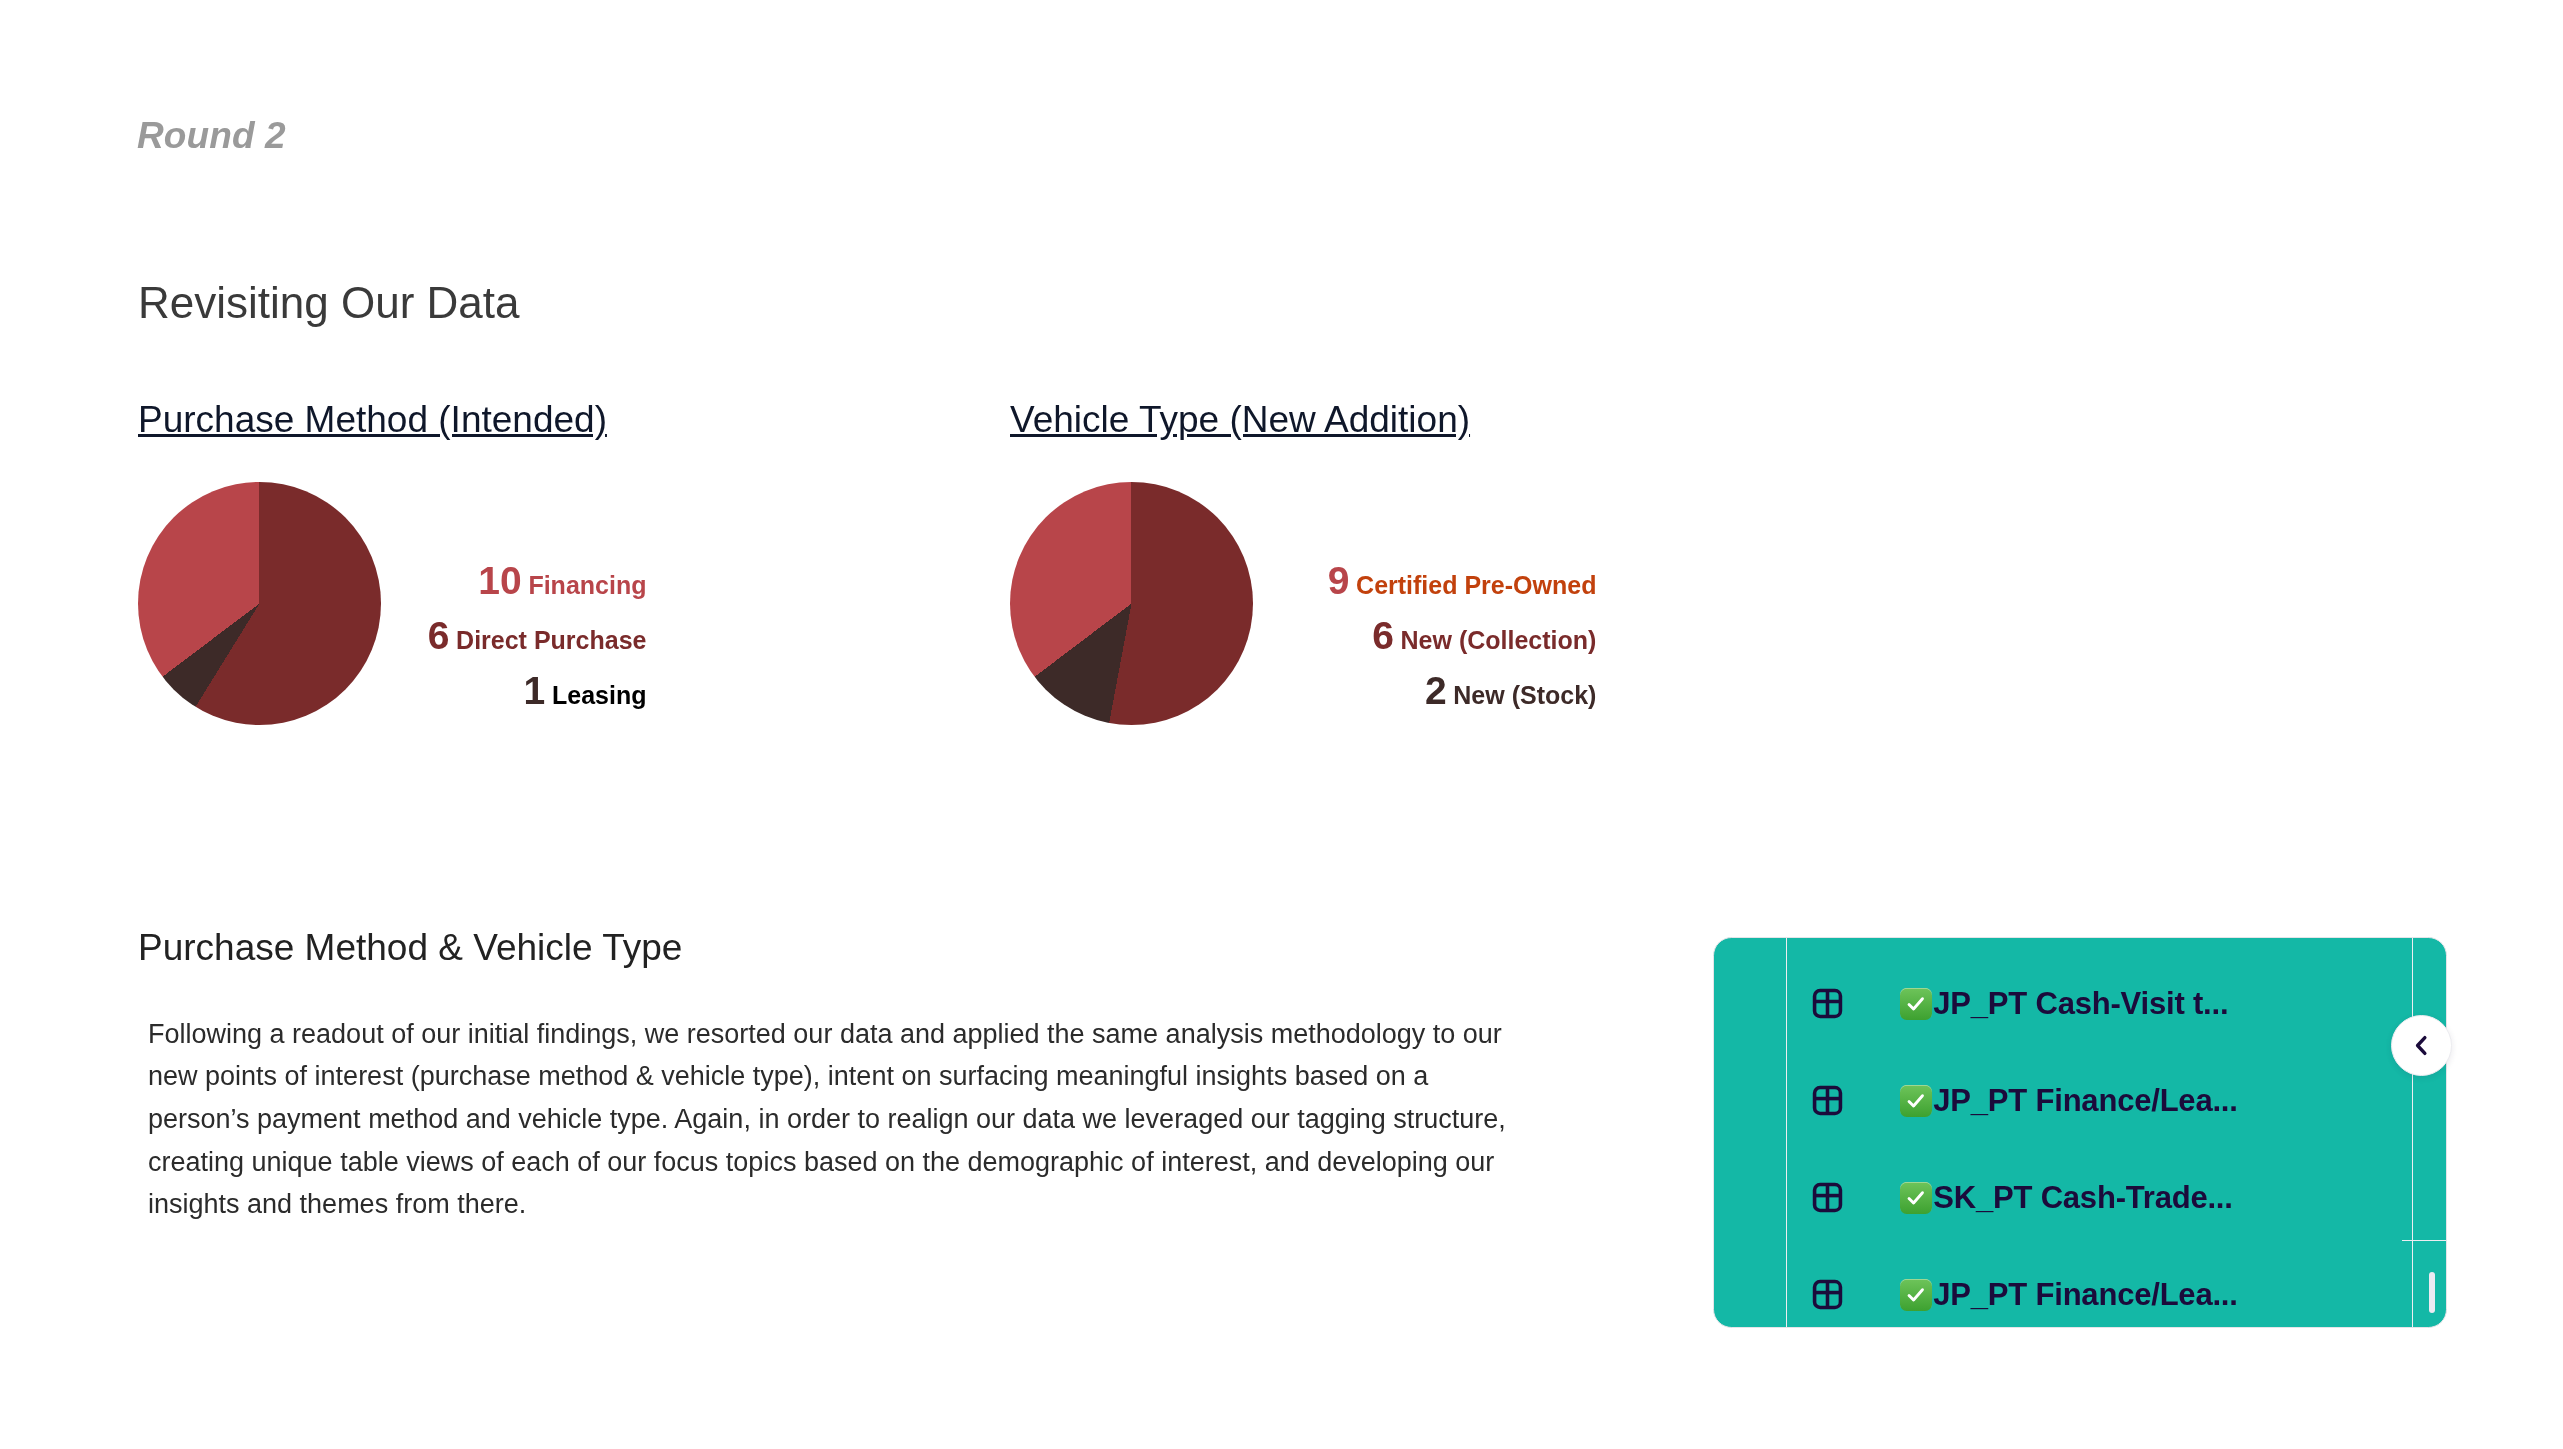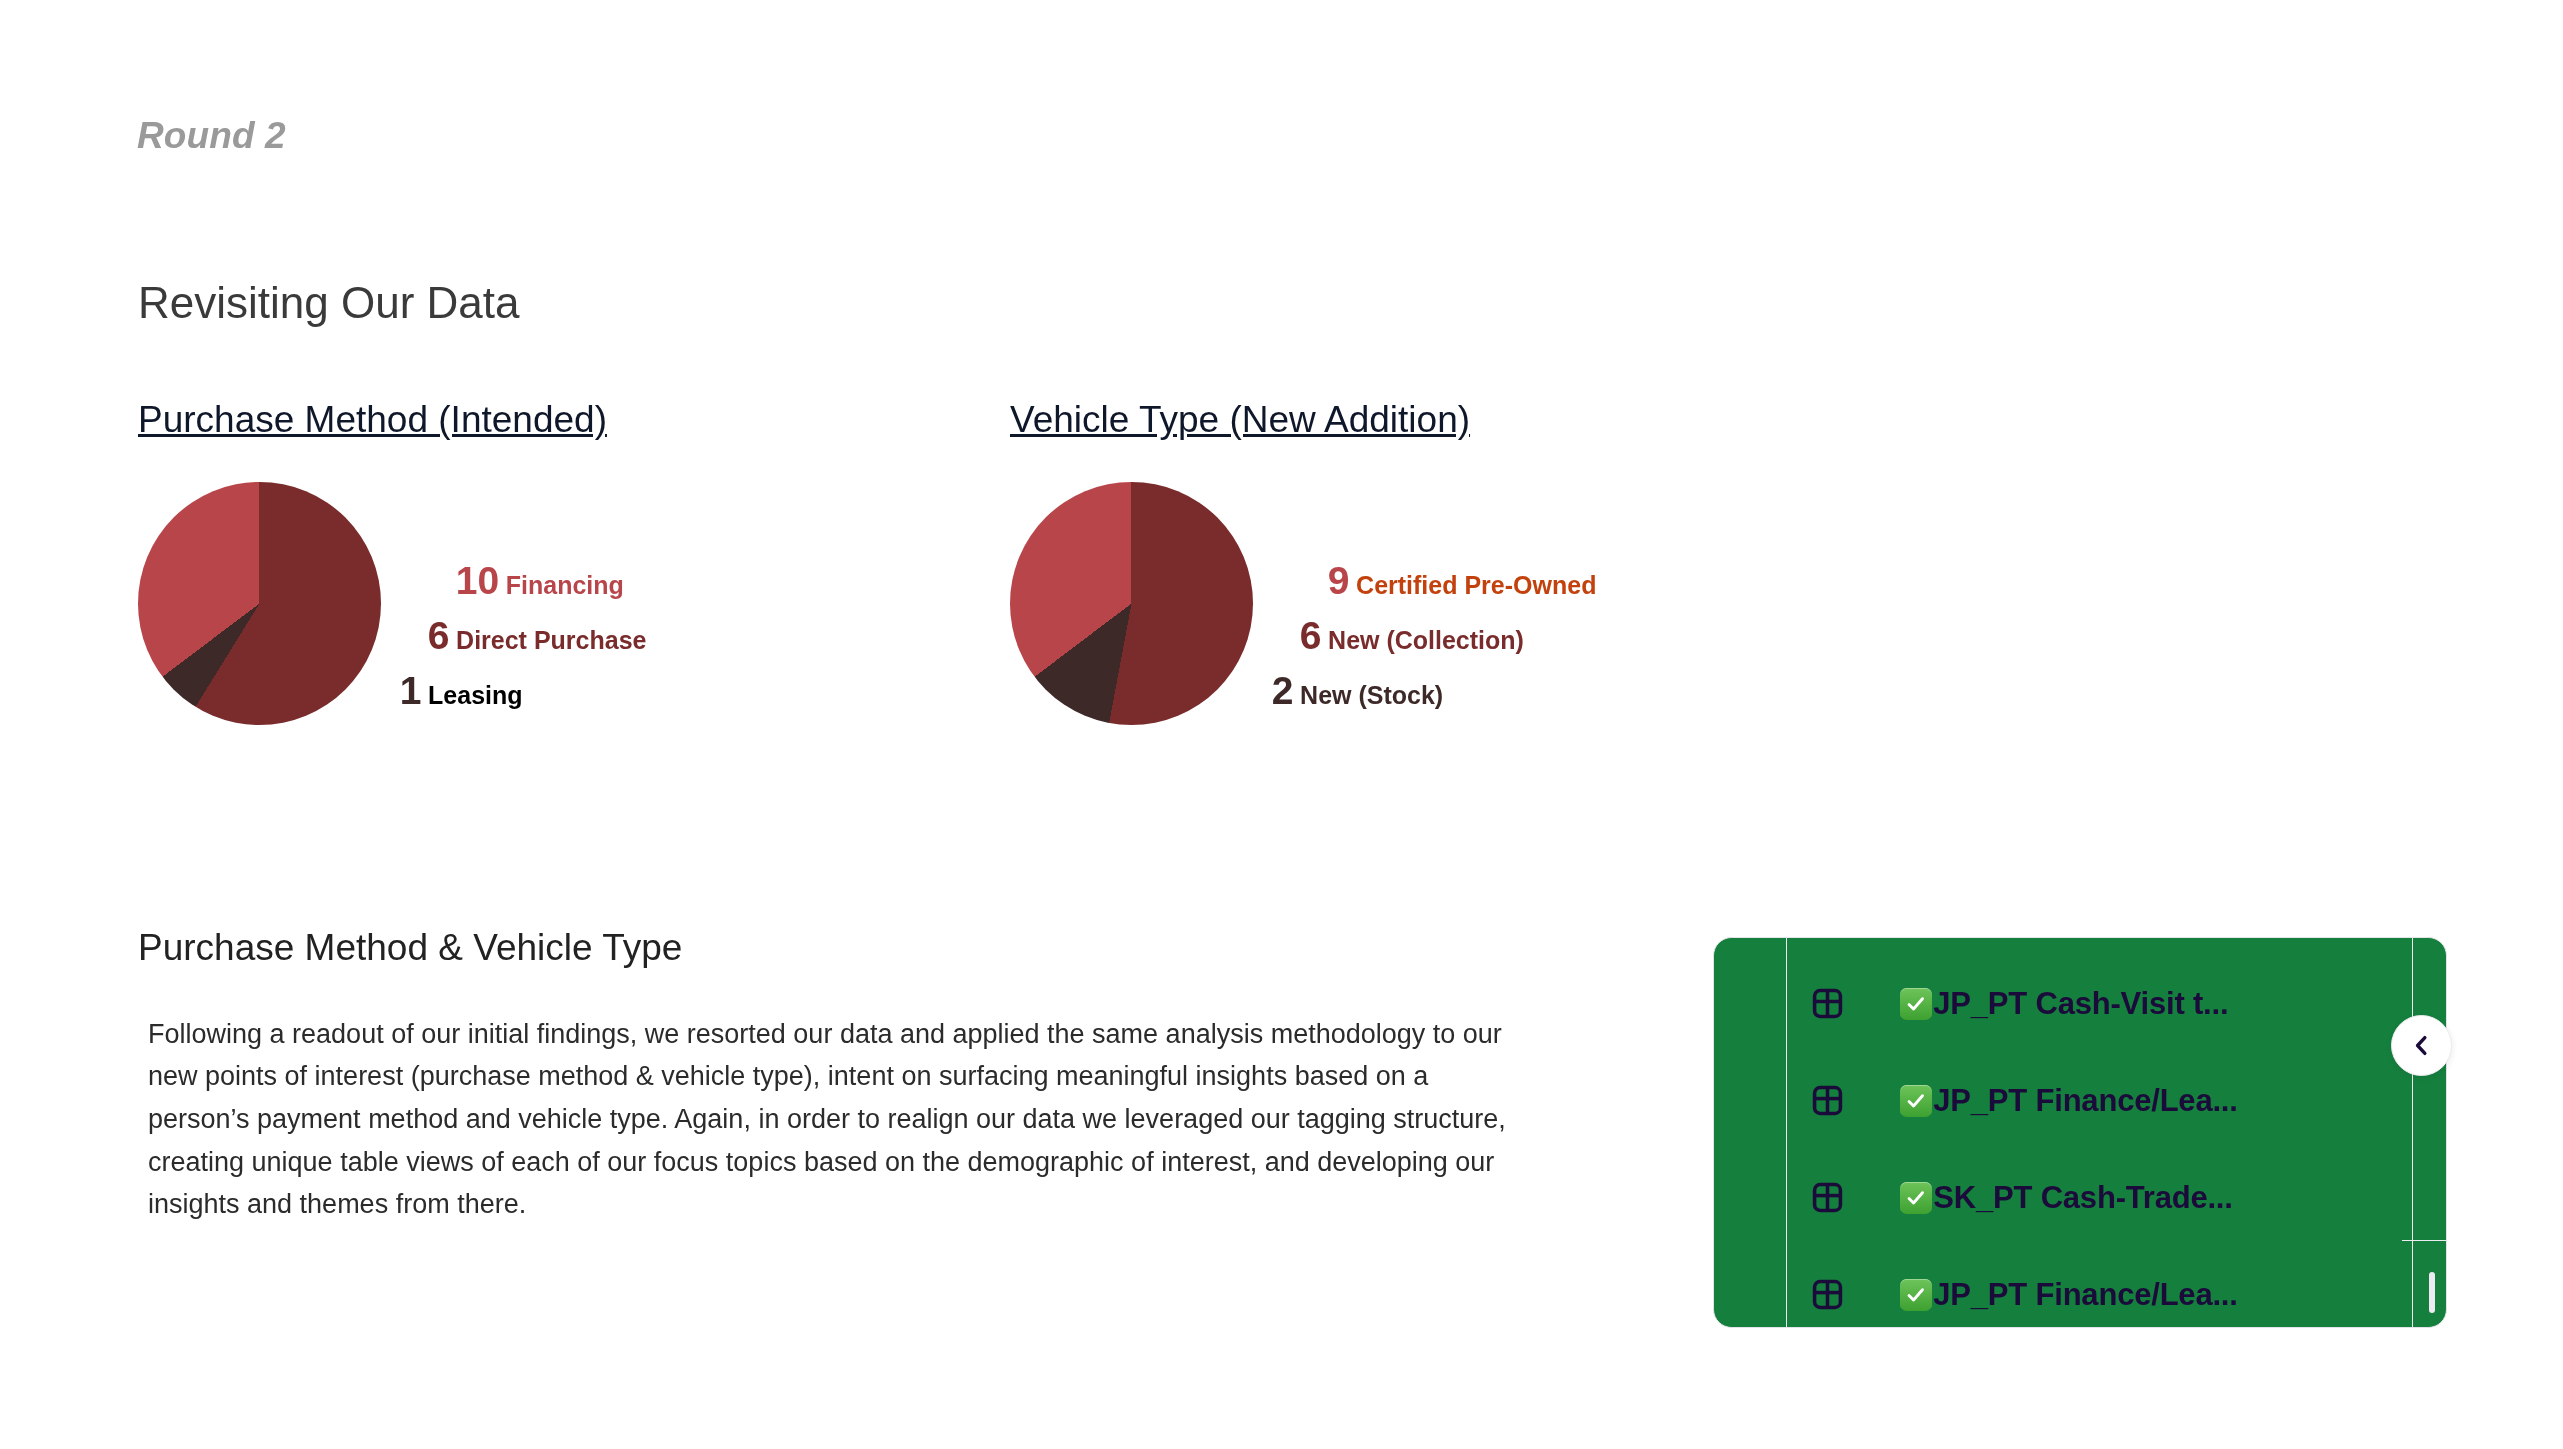--- a/index.html
+++ b/index.html
@@ -82,21 +82,21 @@
     height: 243px;
     border-radius: 50%;
     flex: 0 0 auto;
   }
 
   .legend {
     margin-left: 18.7px;
     padding-top: 79px;
     display: flex;
     flex-direction: column;
-    align-items: flex-start;
+    align-items: flex-end;
   }
   .legend-row {
     display: flex;
     align-items: baseline;
     white-space: nowrap;
   }
   .legend-row + .legend-row { margin-top: 16px; }
   .legend-value {
     font-size: 39px;
     font-weight: 700;
@@ -137,21 +137,21 @@
     margin: 10px;
   }
 
   
   .table-card {
     position: absolute;
     left: 1713px;
     top: 937px;
     width: 734px;
     height: 391px;
-    background: #15803d;
+    background: #14b8a6;
     border: 1.3px solid #e4e4e8;
     border-radius: 18.7px;
     box-sizing: border-box;
     overflow: hidden;
   }
   .card-gutter-left {
     position: absolute;
     left: 72px;
     top: 0;
     bottom: 0;

